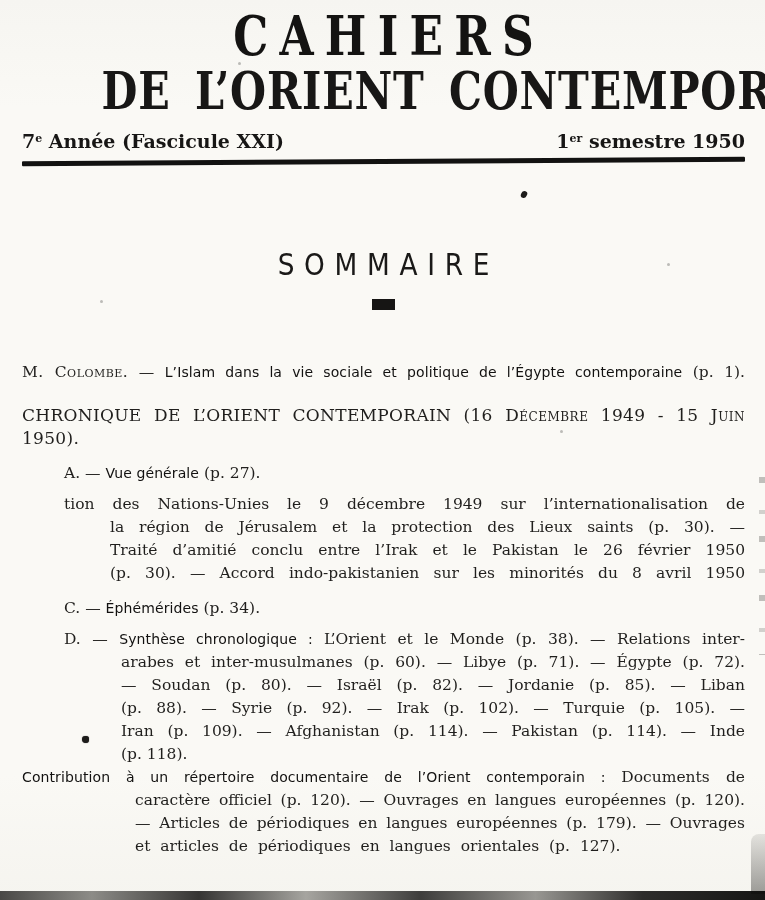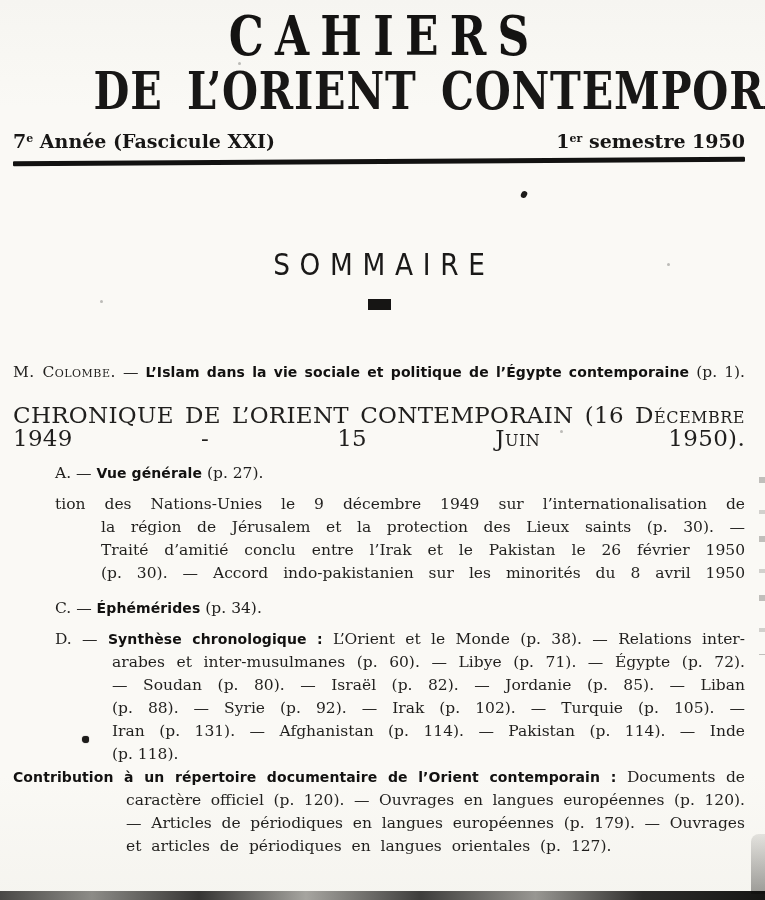--- a/index.html
+++ b/index.html
@@ -6,21 +6,21 @@
   body{background:#e8e7e3;}
   .page{
     position:relative;
     width:765px;height:900px;
     margin:0 auto;
     overflow:hidden;
     background:linear-gradient(180deg,#f6f5f1 0%,#faf9f5 12%,#faf9f5 86%,#f5f4ef 100%);
     color:#1c1b19;
     font-family:"DejaVu Serif","Liberation Serif",serif;
     box-sizing:border-box;
-    padding:4px 20px 0 13px;
+    padding:4px 20px 0 22px;
   }
   
   .masthead{ text-align:center; }
   .title1{
     margin:0; padding-top:4px;
     font-size:55px; line-height:55px; font-weight:700;
     letter-spacing:14px; text-indent:14px;
     transform:scaleX(.80); transform-origin:50% 50%;
     white-space:nowrap; color:#141312;
   }
@@ -58,24 +58,24 @@
   
   .toc{ margin-top:51px; font-size:15.5px; line-height:23px; color:#201f1d; }
   .entry{ }
   .line{ }
   .line.just{ text-align:justify; text-align-last:justify; }
   .line.spread{ word-spacing:5px; }
   .seg-serif{ font-family:"DejaVu Serif","Liberation Serif",serif; }
   .seg-smallcaps{ font-variant:small-caps; letter-spacing:.5px; }
   .seg-bold{
     font-family:"DejaVu Sans","Liberation Sans",sans-serif;
-    font-weight:700; font-size:14px; color:#121110; letter-spacing:.1px;
+    font-weight:400; font-size:14px; color:#121110; letter-spacing:.1px;
   }
   .e-colombe{ margin-top:0; }
-  .e-chronique{ margin-top:20px; font-size:23px; letter-spacing:.3px; }
+  .e-chronique{ margin-top:20px; font-size:17px; letter-spacing:.3px; }
   .e-letter{ margin-top:12px; padding-left:42px; }
   .e-b{ margin-top:8px; padding-left:88px; }
   .e-b .line:first-child{ text-indent:-46px; }
   .e-d{ margin-top:8px; padding-left:99px; }
   .e-d .line:first-child{ text-indent:-57px; }
   .e-contrib{ padding-left:113px; }
   .e-contrib .line:first-child{ text-indent:-113px; }
   
   .bottom-rule{
     position:absolute; left:0; right:0; bottom:0; height:9px;
@@ -138,21 +138,21 @@
         <div class="line just"><span class="seg-serif">(p. 30). — Accord indo-pakistanien sur les minorités du 8 avril 1950</span></div>
       </div>
       <div class="entry e-letter">
         <div class="line"><span class="seg-serif">C. — </span><span class="seg-bold">Éphémérides</span><span class="seg-serif"> (p. 34).</span></div>
       </div>
       <div class="entry e-d">
         <div class="line just"><span class="seg-serif">D. — </span><span class="seg-bold">Synthèse chronologique : </span><span class="seg-serif">L’Orient et le Monde (p. 38). — Relations inter-</span></div>
         <div class="line just"><span class="seg-serif">arabes et inter-musulmanes (p. 60). — Libye (p. 71). — Égypte (p. 72).</span></div>
         <div class="line just"><span class="seg-serif">— Soudan (p. 80). — Israël (p. 82). — Jordanie (p. 85). — Liban</span></div>
         <div class="line just"><span class="seg-serif">(p. 88). — Syrie (p. 92). — Irak (p. 102). — Turquie (p. 105). —</span></div>
-        <div class="line just"><span class="seg-serif">Iran (p. 131). — Afghanistan (p. 114). — Pakistan (p. 114). — Inde</span></div>
+        <div class="line just"><span class="seg-serif">Iran (p. 109). — Afghanistan (p. 114). — Pakistan (p. 114). — Inde</span></div>
         <div class="line"><span class="seg-serif">(p. 118).</span></div>
       </div>
       <div class="entry e-contrib">
         <div class="line just"><span class="seg-bold">Contribution à un répertoire documentaire de l’Orient contemporain : </span><span class="seg-serif">Documents de</span></div>
         <div class="line just"><span class="seg-serif">caractère officiel (p. 120). — Ouvrages en langues européennes (p. 120).</span></div>
         <div class="line just"><span class="seg-serif">— Articles de périodiques en langues européennes (p. 179). — Ouvrages</span></div>
         <div class="line spread"><span class="seg-serif">et articles de périodiques en langues orientales (p. 127).</span></div>
       </div>
     </section>
 

